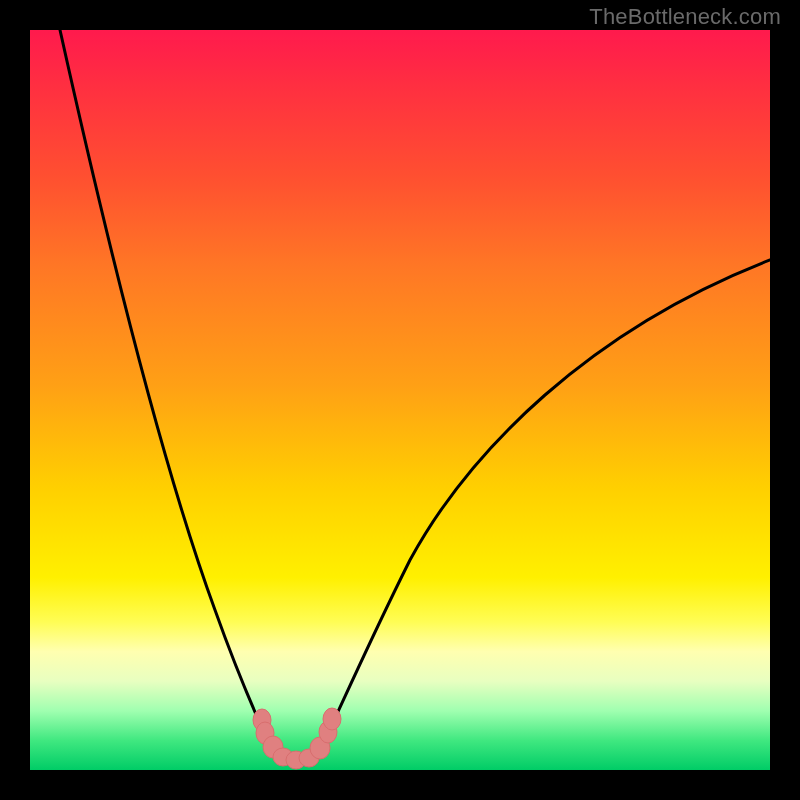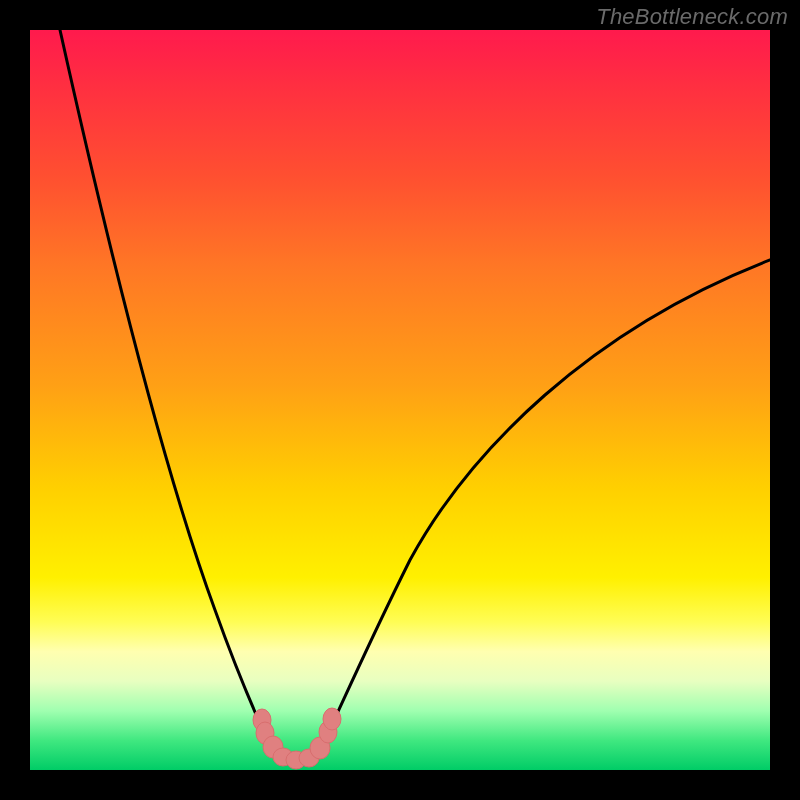--- a/index.html
+++ b/index.html
@@ -27,27 +27,26 @@
       #fffd55 80%,
       #ffffb0 84%,
       #e8ffc0 88%,
       #a0ffb0 92%,
       #40e880 96%,
       #00cc66 100%);
   }
   .watermark {
     position: absolute;
     top: 4px;
-    right: 12px;
+    right: 19px;
     font-family: Arial, Helvetica, sans-serif;
     font-size: 22px;
     color: #6a6a6a;
     letter-spacing: 0.2px;
     font-weight: 500;
-    font-style: italic;
   }
   svg.curves {
     position: absolute;
     left: 30px;
     top: 30px;
     width: 740px;
     height: 740px;
     pointer-events: none;
   }
 </style>

